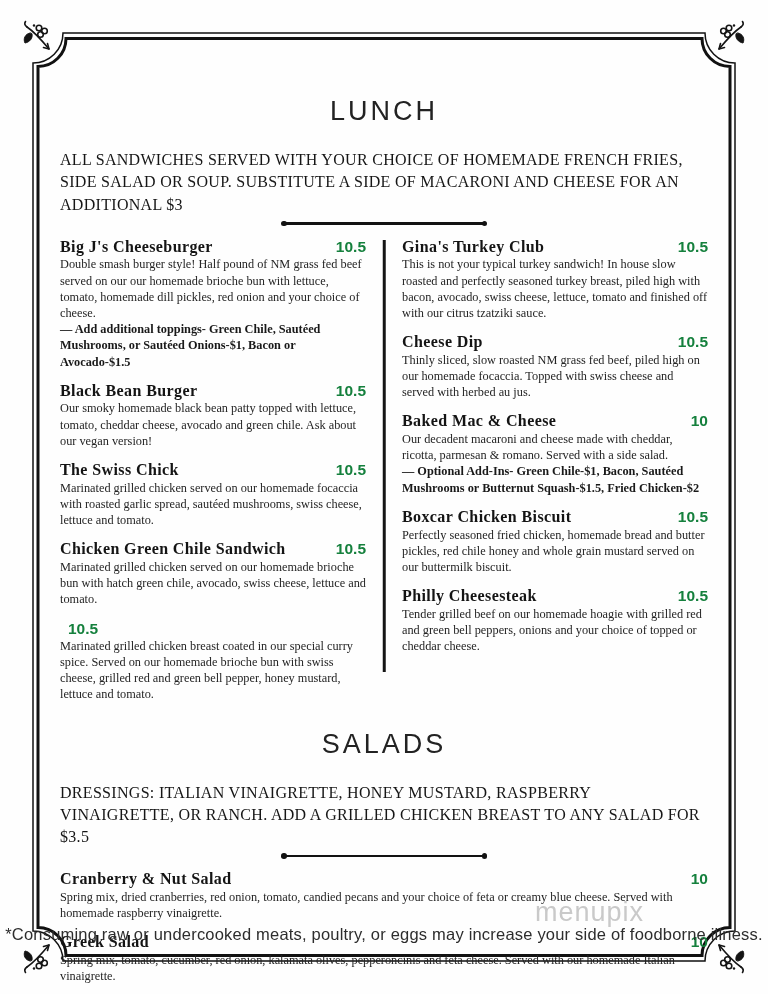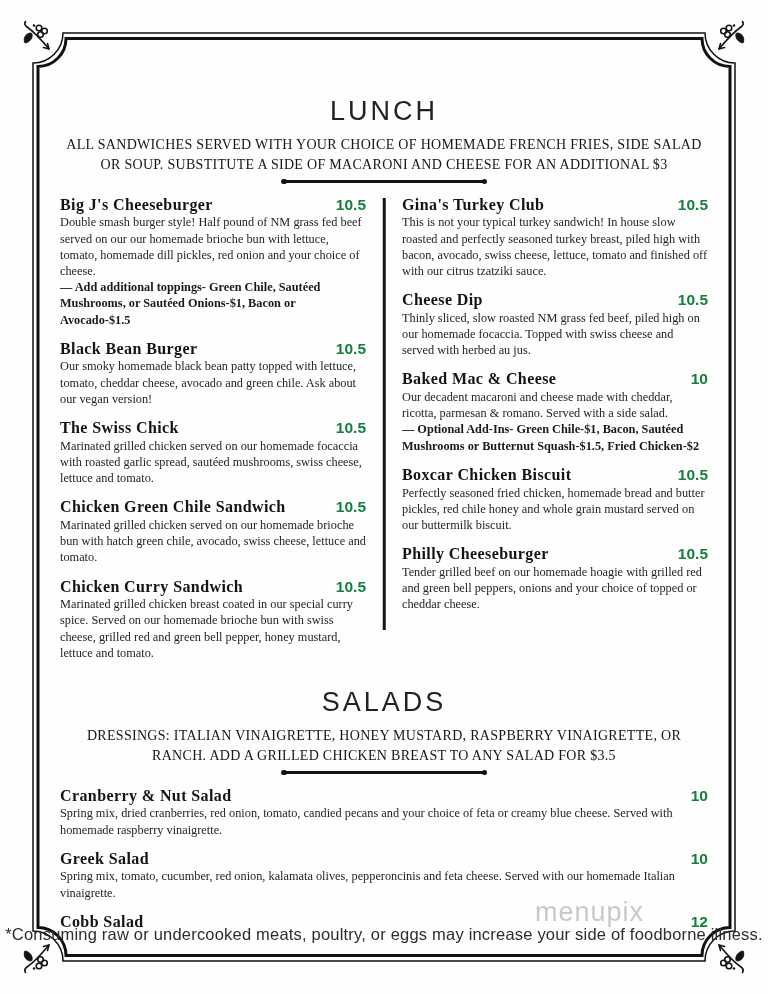--- a/index.html
+++ b/index.html
@@ -11,23 +11,23 @@
   .frame-svg{position:absolute;inset:0;pointer-events:none;}
 
   .content{position:absolute;left:60px;right:60px;top:96px;}
 
   .section-title{
     font-family:"Liberation Sans", sans-serif;
     font-weight:400;font-size:27px;line-height:1.15;
     letter-spacing:3px;text-align:center;color:#222;
   }
   .section-note{
-    margin:8px auto 0;max-width:655px;
-    font-size:14px;line-height:1.4;letter-spacing:0.3px;
-    text-align:center;color:#161616;
+    margin:22px auto 0;max-width:655px;
+    font-size:16px;line-height:1.4;letter-spacing:0.3px;
+    text-align:left;color:#161616;
   }
   .dotted-rule{
     position:relative;width:200px;height:2.5px;background:#121212;
     margin:6px auto 0;
   }
   .dotted-rule::before,.dotted-rule::after{
     content:"";position:absolute;top:-1.5px;width:5.5px;height:5.5px;
     border-radius:50%;background:#121212;
   }
   .dotted-rule::before{left:-3px;}
@@ -143,21 +143,20 @@
         <div class="item">
           <div class="item-head">
             <span class="item-name">Chicken Green Chile Sandwich</span>
             <span class="item-price">10.5</span>
           </div>
           <div class="item-desc">Marinated grilled chicken served on our homemade brioche bun with hatch green chile, avocado, swiss cheese, lettuce and tomato.</div>
         </div>
 
         <div class="item">
           <div class="item-head">
-            <span class="item-name">Chicken Curry Sandwich</span>
             <span class="item-price">10.5</span>
           </div>
           <div class="item-desc">Marinated grilled chicken breast coated in our special curry spice. Served on our homemade brioche bun with swiss cheese, grilled red and green bell pepper, honey mustard, lettuce and tomato.</div>
         </div>
 
       </div>
 
       <div class="col">
 
         <div class="item">
@@ -188,21 +187,21 @@
         <div class="item">
           <div class="item-head">
             <span class="item-name">Boxcar Chicken Biscuit</span>
             <span class="item-price">10.5</span>
           </div>
           <div class="item-desc">Perfectly seasoned fried chicken, homemade bread and butter pickles, red chile honey and whole grain mustard served on our buttermilk biscuit.</div>
         </div>
 
         <div class="item">
           <div class="item-head">
-            <span class="item-name">Philly Cheeseburger</span>
+            <span class="item-name">Philly Cheesesteak</span>
             <span class="item-price">10.5</span>
           </div>
           <div class="item-desc">Tender grilled beef on our homemade hoagie with grilled red and green bell peppers, onions and your choice of topped or cheddar cheese.</div>
         </div>
 
       </div>
     </div>
 
     <div class="salads-block">
       <div class="section-title">SALADS</div>

